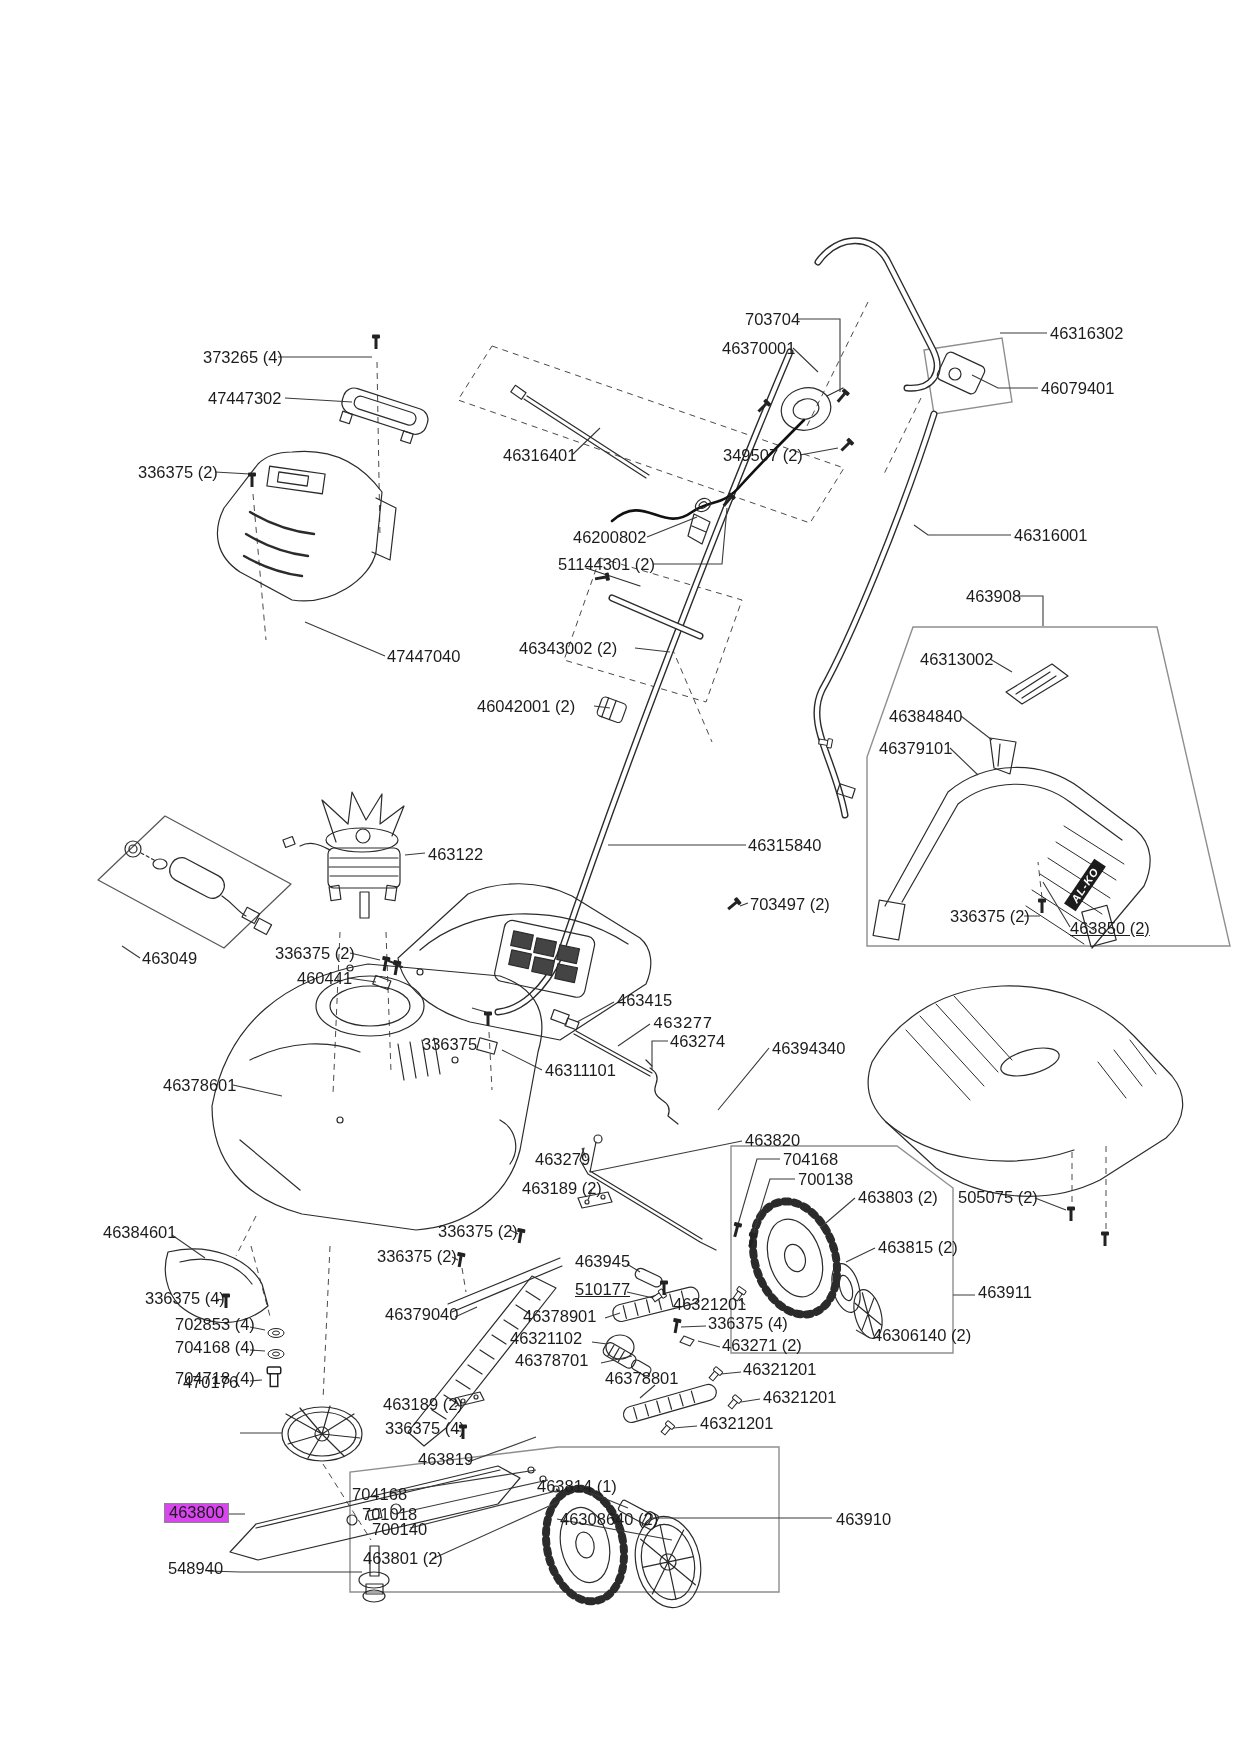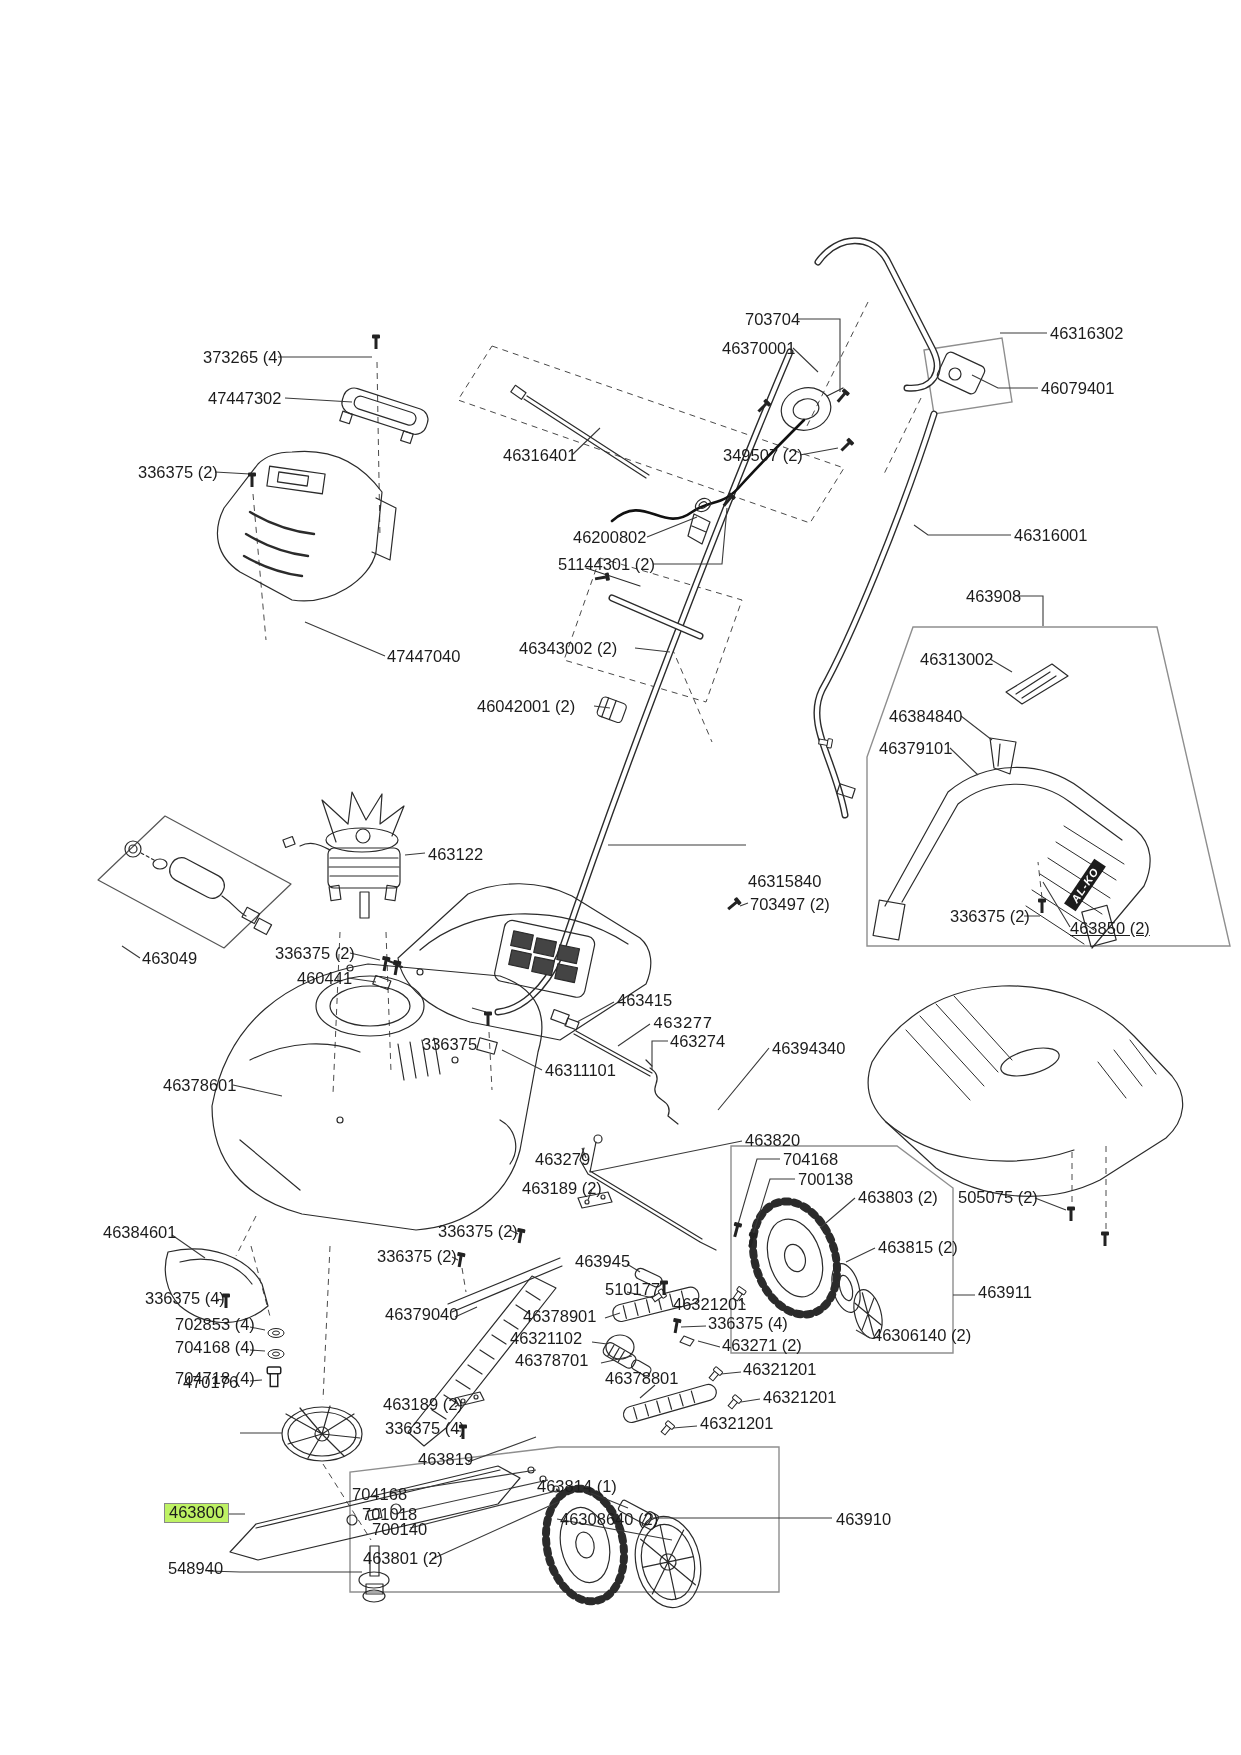--- a/index.html
+++ b/index.html
@@ -1,20 +1,20 @@
 <!DOCTYPE html>
 <html><head>
 <meta charset="utf-8">
 <style>
   html,body{margin:0;padding:0;background:#fff;}
   .canvas{position:relative;width:1241px;height:1755px;background:#fff;overflow:hidden;
           font-family:"Liberation Sans",sans-serif;}
   .canvas svg{position:absolute;left:0;top:0;}
   .part-label{position:absolute;font-size:16.5px;line-height:1.05;color:#1c1c1c;white-space:nowrap;}
-  .part-label.boxed{border:1.3px solid #888;padding:0 4px 1px 4px;background:#bef264;}
+  .part-label.boxed{border:1.3px solid #888;padding:0 4px 1px 4px;background:#d946ef;}
   .brand-marking{position:absolute;left:1058px;top:878px;transform:rotate(-56deg);
                  background:#1c1c1c;color:#fff;font-weight:bold;font-style:italic;
                  font-size:11px;padding:1px 7px;letter-spacing:1px;}
 </style>
 </head>
 <body>
 
 <div class="canvas">
 
 <svg width="1241" height="1755" viewBox="0 0 1241 1755">
@@ -363,21 +363,21 @@
       <span class="part-label" style="left: 723px; top: 447px;">349507 (2)</span>
       <span class="part-label" style="left: 573px; top: 529px;">46200802</span>
       <span class="part-label" style="left: 558px; top: 556px;">51144301 (2)</span>
       <span class="part-label" style="left: 1014px; top: 527px;">46316001</span>
       <span class="part-label" style="left: 966px; top: 588px;">463908</span>
       <span class="part-label" style="left: 920px; top: 651px;">46313002</span>
       <span class="part-label" style="left: 889px; top: 708px;">46384840</span>
       <span class="part-label" style="left: 879px; top: 740px;">46379101</span>
       <span class="part-label" style="left: 519px; top: 640px;">46343002 (2)</span>
       <span class="part-label" style="left: 477px; top: 698px;">46042001 (2)</span>
-      <span class="part-label" style="left: 748px; top: 837px; margin-top: 36px;">46315840</span>
+      <span class="part-label" style="left: 748px; top: 837px;">46315840</span>
       <span class="part-label" style="left: 750px; top: 896px;">703497 (2)</span>
       <span class="part-label" style="left: 950px; top: 908px;">336375 (2)</span>
       <span class="part-label" style="left: 1070px; top: 920px; text-decoration: underline;">463850 (2)</span>
       <span class="part-label" style="left: 428px; top: 846px;">463122</span>
       <span class="part-label" style="left: 142px; top: 950px;">463049</span>
       <span class="part-label" style="left: 275px; top: 945px;">336375 (2)</span>
       <span class="part-label" style="left: 297px; top: 970px;">460441</span>
       <span class="part-label" style="left: 422px; top: 1036px; text-align: center;">336375</span>
       <span class="part-label" style="left: 617px; top: 992px;">463415</span>
       <span class="part-label" style="left: 653px; top: 1015px; font-family: Liberation Mono, monospace;">463277</span>
@@ -395,21 +395,21 @@
       <span class="part-label" style="left: 522px; top: 1180px;">463189 (2)</span>
       <span class="part-label" style="left: 438px; top: 1223px;">336375 (2)</span>
       <span class="part-label" style="left: 377px; top: 1248px;">336375 (2)</span>
       <span class="part-label" style="left: 103px; top: 1224px;">46384601</span>
       <span class="part-label" style="left: 145px; top: 1290px;">336375 (4)</span>
       <span class="part-label" style="left: 175px; top: 1316px;">702853 (4)</span>
       <span class="part-label" style="left: 175px; top: 1339px;">704168 (4)</span>
       <span class="part-label" style="left: 175px; top: 1370px;">704718 (4)</span>
       <span class="part-label" style="left: 183px; top: 1374px;">470176</span>
       <span class="part-label" style="left: 575px; top: 1253px;">463945</span>
-      <span class="part-label" style="left: 605px; top: 1281px;">510177</span>
+      <span class="part-label" style="left: 575px; top: 1281px; text-decoration: underline;">510177</span>
       <span class="part-label" style="left: 673px; top: 1296px;">46321201</span>
       <span class="part-label" style="left: 523px; top: 1308px;">46378901</span>
       <span class="part-label" style="left: 708px; top: 1315px;">336375 (4)</span>
       <span class="part-label" style="left: 510px; top: 1330px;">46321102</span>
       <span class="part-label" style="left: 722px; top: 1337px;">463271 (2)</span>
       <span class="part-label" style="left: 515px; top: 1352px;">46378701</span>
       <span class="part-label" style="left: 605px; top: 1370px;">46378801</span>
       <span class="part-label" style="left: 743px; top: 1361px;">46321201</span>
       <span class="part-label" style="left: 763px; top: 1389px;">46321201</span>
       <span class="part-label" style="left: 700px; top: 1415px;">46321201</span>

